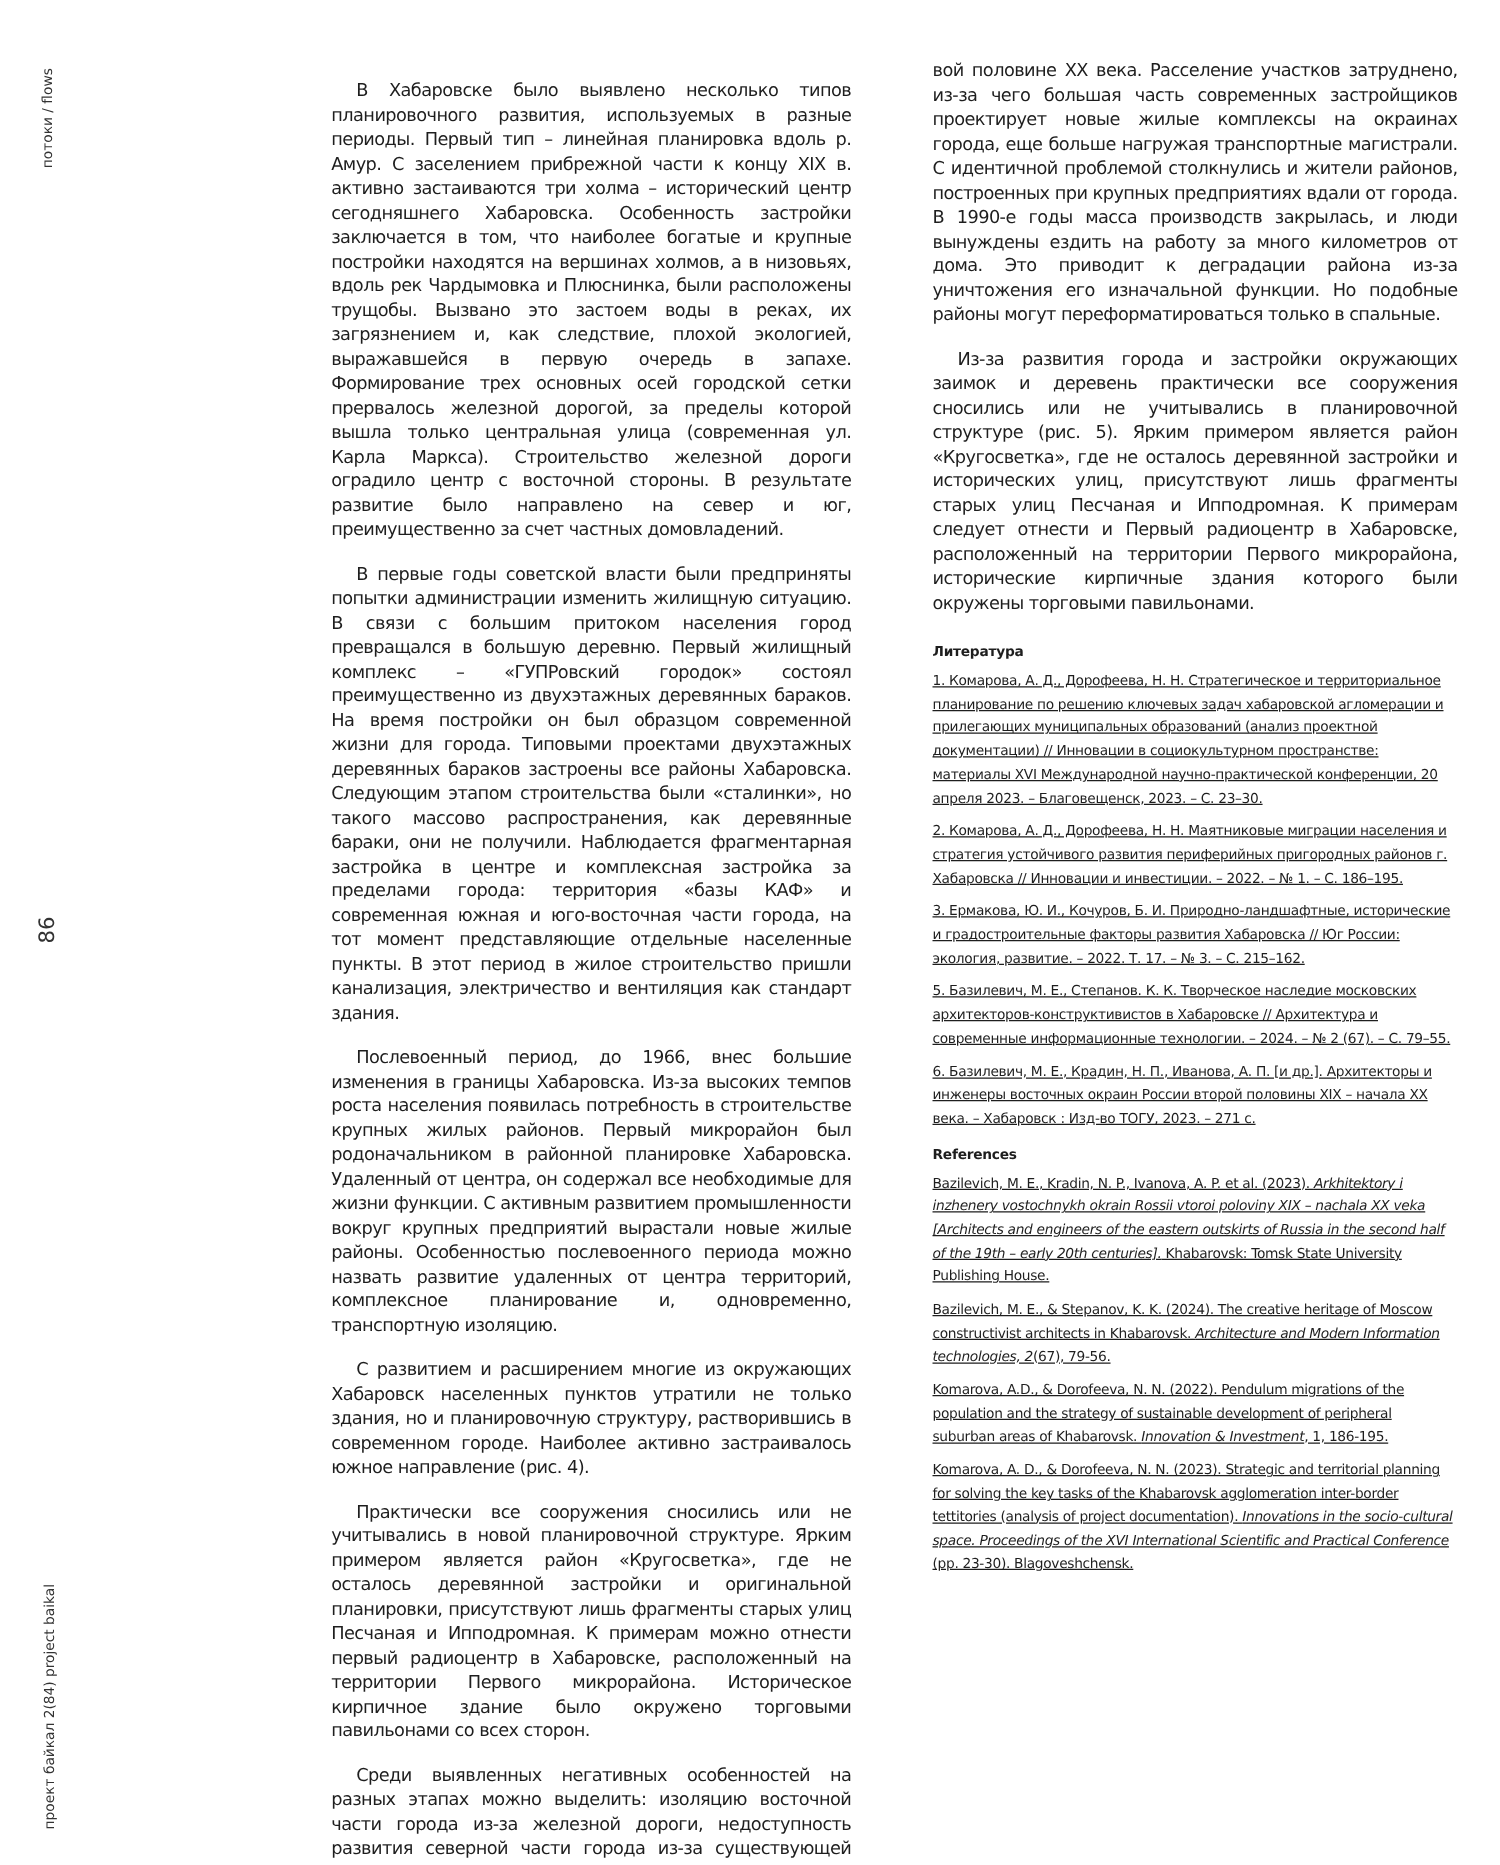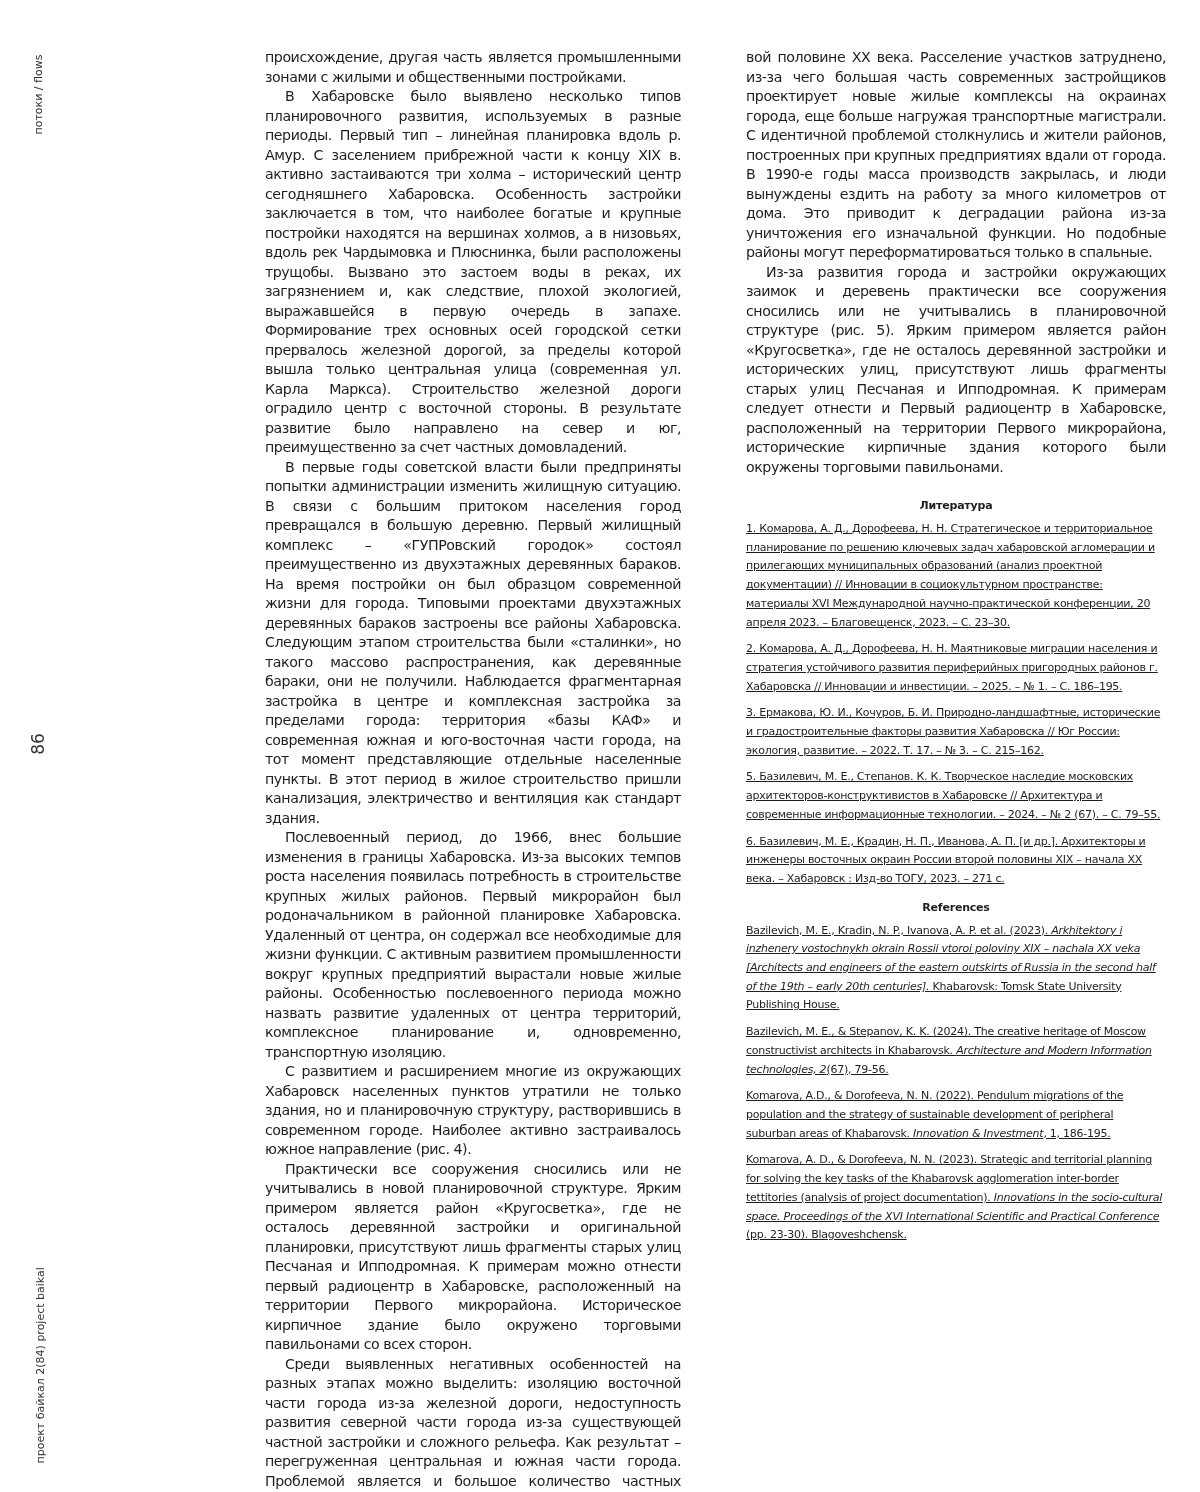--- a/index.html
+++ b/index.html
@@ -5,52 +5,51 @@
     html, body { margin: 0; padding: 0; background: #ffffff; }
     body { width: 1200px; height: 1492px; position: relative; overflow: hidden; color: #1e1e1e; }
     .side { position: absolute; left: 38px; transform-origin: center center; font-family: "DejaVu Sans", sans-serif; color: #333; white-space: nowrap; }
     .side-top { top: 98px; left: 8px; width: 60px; transform: rotate(-90deg); font-size: 11px; text-align: center; }
     .side-num { top: 734px; left: 18px; width: 40px; transform: rotate(-90deg); font-size: 17px; text-align: center; }
     .side-bottom { top: 1367px; left: -50px; width: 180px; transform: rotate(-90deg); font-size: 11px; text-align: center; }
     .col { position: absolute; top: 48px; font-family: "DejaVu Sans", sans-serif; }
     .col-left { left: 265px; width: 416px; }
     .col-right { left: 746px; width: 420px; }
     .body-text p { margin: 0; font-size: 14.2px; line-height: 19.5px; letter-spacing: -0.45px; text-align: justify; text-align-last: left; }
-    .body-text p.indent { text-indent: 20px; }
-    .section-head { font-size: 11px; font-weight: bold; margin: 12px 0 8px 0; letter-spacing: -0.2px; text-align: center; }
+    .body-text p.indent { text-indent: 20px; margin-top: 16px; }
+    .section-head { font-size: 11px; font-weight: bold; margin: 12px 0 8px 0; letter-spacing: -0.2px; }
     .ref { font-size: 11px; line-height: 18.7px; letter-spacing: -0.25px; margin: 0 0 8px 0; text-decoration: underline; }
     .ref em { font-style: italic; }
   </style>
 </head>
 <body>
 
 <div class="side side-top">потоки / flows</div>
 <div class="side side-num">86</div>
 <div class="side side-bottom">проект байкал 2(84) project baikal</div>
 
 <div class="col col-left body-text">
-  <p>происхождение, другая часть является промышленными зонами с жилыми и общественными постройками.</p>
   <p class="indent">В Хабаровске было выявлено несколько типов планировочного развития, используемых в разные периоды. Первый тип – линейная планировка вдоль р. Амур. С заселением прибрежной части к концу XIX в. активно застаиваются три холма – исторический центр сегодняшнего Хабаровска. Особенность застройки заключается в том, что наиболее богатые и крупные постройки находятся на вершинах холмов, а в низовьях, вдоль рек Чардымовка и Плюснинка, были расположены трущобы. Вызвано это застоем воды в реках, их загрязнением и, как следствие, плохой экологией, выражавшейся в первую очередь в запахе. Формирование трех основных осей городской сетки прервалось железной дорогой, за пределы которой вышла только центральная улица (современная ул. Карла Маркса). Строительство железной дороги оградило центр с восточной стороны. В результате развитие было направлено на север и юг, преимущественно за счет частных домовладений.</p>
   <p class="indent">В первые годы советской власти были предприняты попытки администрации изменить жилищную ситуацию. В связи с большим притоком населения город превращался в большую деревню. Первый жилищный комплекс – «ГУПРовский городок» состоял преимущественно из двухэтажных деревянных бараков. На время постройки он был образцом современной жизни для города. Типовыми проектами двухэтажных деревянных бараков застроены все районы Хабаровска. Следующим этапом строительства были «сталинки», но такого массово распространения, как деревянные бараки, они не получили. Наблюдается фрагментарная застройка в центре и комплексная застройка за пределами города: территория «базы КАФ» и современная южная и юго-восточная части города, на тот момент представляющие отдельные населенные пункты. В этот период в жилое строительство пришли канализация, электричество и вентиляция как стандарт здания.</p>
   <p class="indent">Послевоенный период, до 1966, внес большие изменения в границы Хабаровска. Из-за высоких темпов роста населения появилась потребность в строительстве крупных жилых районов. Первый микрорайон был родоначальником в районной планировке Хабаровска. Удаленный от центра, он содержал все необходимые для жизни функции. С активным развитием промышленности вокруг крупных предприятий вырастали новые жилые районы. Особенностью послевоенного периода можно назвать развитие удаленных от центра территорий, комплексное планирование и, одновременно, транспортную изоляцию.</p>
   <p class="indent">С развитием и расширением многие из окружающих Хабаровск населенных пунктов утратили не только здания, но и планировочную структуру, растворившись в современном городе. Наиболее активно застраивалось южное направление (рис. 4).</p>
   <p class="indent">Практически все сооружения сносились или не учитывались в новой планировочной структуре. Ярким примером является район «Кругосветка», где не осталось деревянной застройки и оригинальной планировки, присутствуют лишь фрагменты старых улиц Песчаная и Ипподромная. К примерам можно отнести первый радиоцентр в Хабаровске, расположенный на территории Первого микрорайона. Историческое кирпичное здание было окружено торговыми павильонами со всех сторон.</p>
   <p class="indent">Среди выявленных негативных особенностей на разных этапах можно выделить: изоляцию восточной части города из-за железной дороги, недоступность развития северной части города из-за существующей частной застройки и сложного рельефа. Как результат – перегруженная центральная и южная части города. Проблемой является и большое количество частных домовладений вокруг центральной части города, построенных в пер-</p>
 </div>
 
 <div class="col col-right">
   <div class="body-text">
     <p>вой половине XX века. Расселение участков затруднено, из-за чего большая часть современных застройщиков проектирует новые жилые комплексы на окраинах города, еще больше нагружая транспортные магистрали. С идентичной проблемой столкнулись и жители районов, построенных при крупных предприятиях вдали от города. В 1990-е годы масса производств закрылась, и люди вынуждены ездить на работу за много километров от дома. Это приводит к деградации района из-за уничтожения его изначальной функции. Но подобные районы могут переформатироваться только в спальные.</p>
     <p class="indent">Из-за развития города и застройки окружающих заимок и деревень практически все сооружения сносились или не учитывались в планировочной структуре (рис. 5). Ярким примером является район «Кругосветка», где не осталось деревянной застройки и исторических улиц, присутствуют лишь фрагменты старых улиц Песчаная и Ипподромная. К примерам следует отнести и Первый радиоцентр в Хабаровске, расположенный на территории Первого микрорайона, исторические кирпичные здания которого были окружены торговыми павильонами.</p>
   </div>
 
   <div class="section-head" style="margin-top:22px;">Литература</div>
   <div>
     <p class="ref">1. Комарова, А. Д., Дорофеева, Н. Н. Стратегическое и территориальное планирование по решению ключевых задач хабаровской агломерации и прилегающих муниципальных образований (анализ проектной документации) // Инновации в социокультурном пространстве: материалы XVI Международной научно-практической конференции, 20 апреля 2023. – Благовещенск, 2023. – С. 23–30.</p>
-    <p class="ref">2. Комарова, А. Д., Дорофеева, Н. Н. Маятниковые миграции населения и стратегия устойчивого развития периферийных пригородных районов г. Хабаровска // Инновации и инвестиции. – 2025. – № 1. – С. 186–195.</p>
+    <p class="ref">2. Комарова, А. Д., Дорофеева, Н. Н. Маятниковые миграции населения и стратегия устойчивого развития периферийных пригородных районов г. Хабаровска // Инновации и инвестиции. – 2022. – № 1. – С. 186–195.</p>
     <p class="ref">3. Ермакова, Ю. И., Кочуров, Б. И. Природно-ландшафтные, исторические и градостроительные факторы развития Хабаровска // Юг России: экология, развитие. – 2022. Т. 17. – № 3. – С. 215–162.</p>
     <p class="ref">5. Базилевич, М. Е., Степанов. К. К. Творческое наследие московских архитекторов-конструктивистов в Хабаровске // Архитектура и современные информационные технологии. – 2024. – № 2 (67). – С. 79–55.</p>
     <p class="ref">6. Базилевич, М. Е., Крадин, Н. П., Иванова, А. П. [и др.]. Архитекторы и инженеры восточных окраин России второй половины XIX – начала XX века. – Хабаровск : Изд-во ТОГУ, 2023. – 271 с.</p>
   </div>
 
   <div class="section-head">References</div>
   <div>
     <p class="ref"><span>Bazilevich, M. E., Kradin, N. P., Ivanova, A. P. et al. (2023). </span><em>Arkhitektory i inzhenery vostochnykh okrain Rossii vtoroi poloviny XIX – nachala XX veka [Architects and engineers of the eastern outskirts of Russia in the second half of the 19th – early 20th centuries].</em><span> Khabarovsk: Tomsk State University Publishing House.</span></p>
     <p class="ref"><span>Bazilevich, M. E., &amp; Stepanov, K. K. (2024). The creative heritage of Moscow constructivist architects in Khabarovsk. </span><em>Architecture and Modern Information technologies, 2</em><span>(67), 79-56.</span></p>
     <p class="ref"><span>Komarova, A.D., &amp; Dorofeeva, N. N. (2022). Pendulum migrations of the population and the strategy of sustainable development of peripheral suburban areas of Khabarovsk. </span><em>Innovation &amp; Investment</em><span>, 1, 186-195.</span></p>

